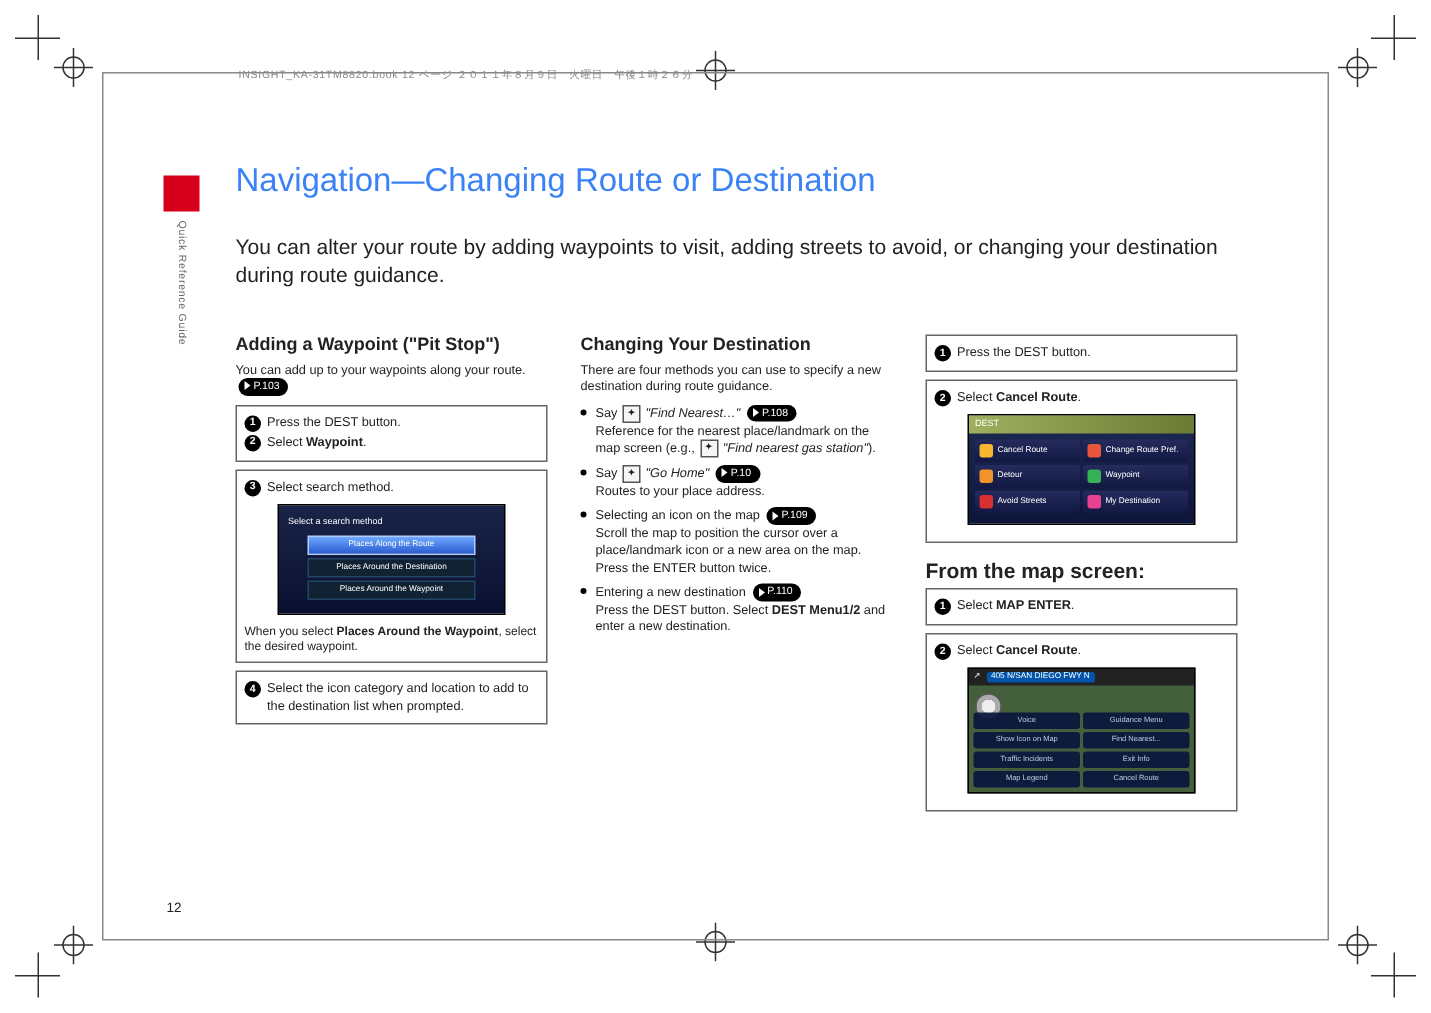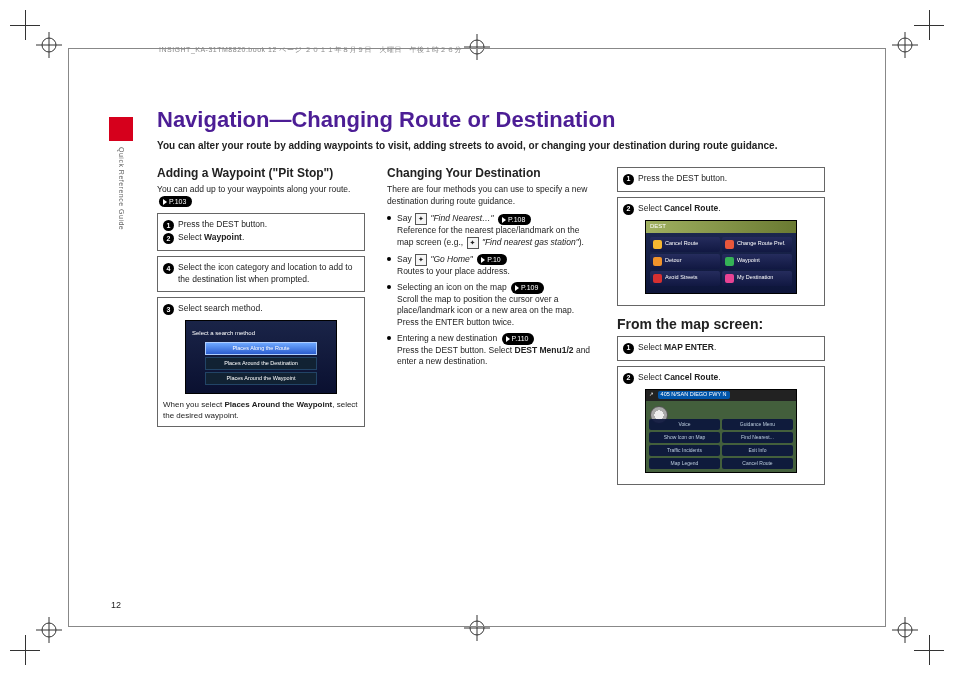--- a/index.html
+++ b/index.html
@@ -81,30 +81,29 @@
   }
 
   .content {
     position: absolute;
     top: 58px; left: 88px; right: 60px; bottom: 38px;
     display: flex;
     flex-direction: column;
   }
 
   h1 {
-    margin: 0 0 6px 0;
+    margin: 0 0 22px 0;
     font-size: 22px;
-    font-weight: bold;
-    color: #4c1d95;
+    font-weight: normal;
+    color: #3b82f6;
   }
   .intro {
-    font-size: 10px;
-    margin-bottom: 14px;
+    font-size: 14px;
+    margin-bottom: 30px;
     line-height: 1.35;
-    font-weight: bold;
   }
 
   .columns {
     display: flex;
     gap: 22px;
     flex: 1;
   }
   .col {
     flex: 1 1 0;
     min-width: 0;
@@ -375,38 +374,38 @@
             <div class="step-line">
               <span class="step-num">2</span>
               <span>
                 <span>Select </span><b>Waypoint</b><span>.</span>
               </span>
             </div>
           </div>
 
           <div class="step-box">
             <div class="step-line">
-              <span class="step-num">4</span>
-              <span>Select the icon category and location to add to the destination list when prompted.</span>
-            </div>
-          </div>
-
-          <div class="step-box">
-            <div class="step-line">
               <span class="step-num">3</span>
               <span>Select search method.</span>
             </div>
             <div class="screenshot ss-search">
               <div class="title">Select a search method</div>
               <div class="opt active">Places Along the Route</div>
               <div class="opt">Places Around the Destination</div>
               <div class="opt">Places Around the Waypoint</div>
             </div>
             <div class="caption">
               <span>When you select </span><b>Places Around the Waypoint</b><span>, select the desired waypoint.</span>
+            </div>
+          </div>
+
+          <div class="step-box">
+            <div class="step-line">
+              <span class="step-num">4</span>
+              <span>Select the icon category and location to add to the destination list when prompted.</span>
             </div>
           </div>
         </div>
 
         <div class="col">
           <h2>Changing Your Destination</h2>
           <p class="lead">There are four methods you can use to specify a new destination during route guidance.</p>
           <ul class="bullet-list">
             <li>
               <span>Say </span>

